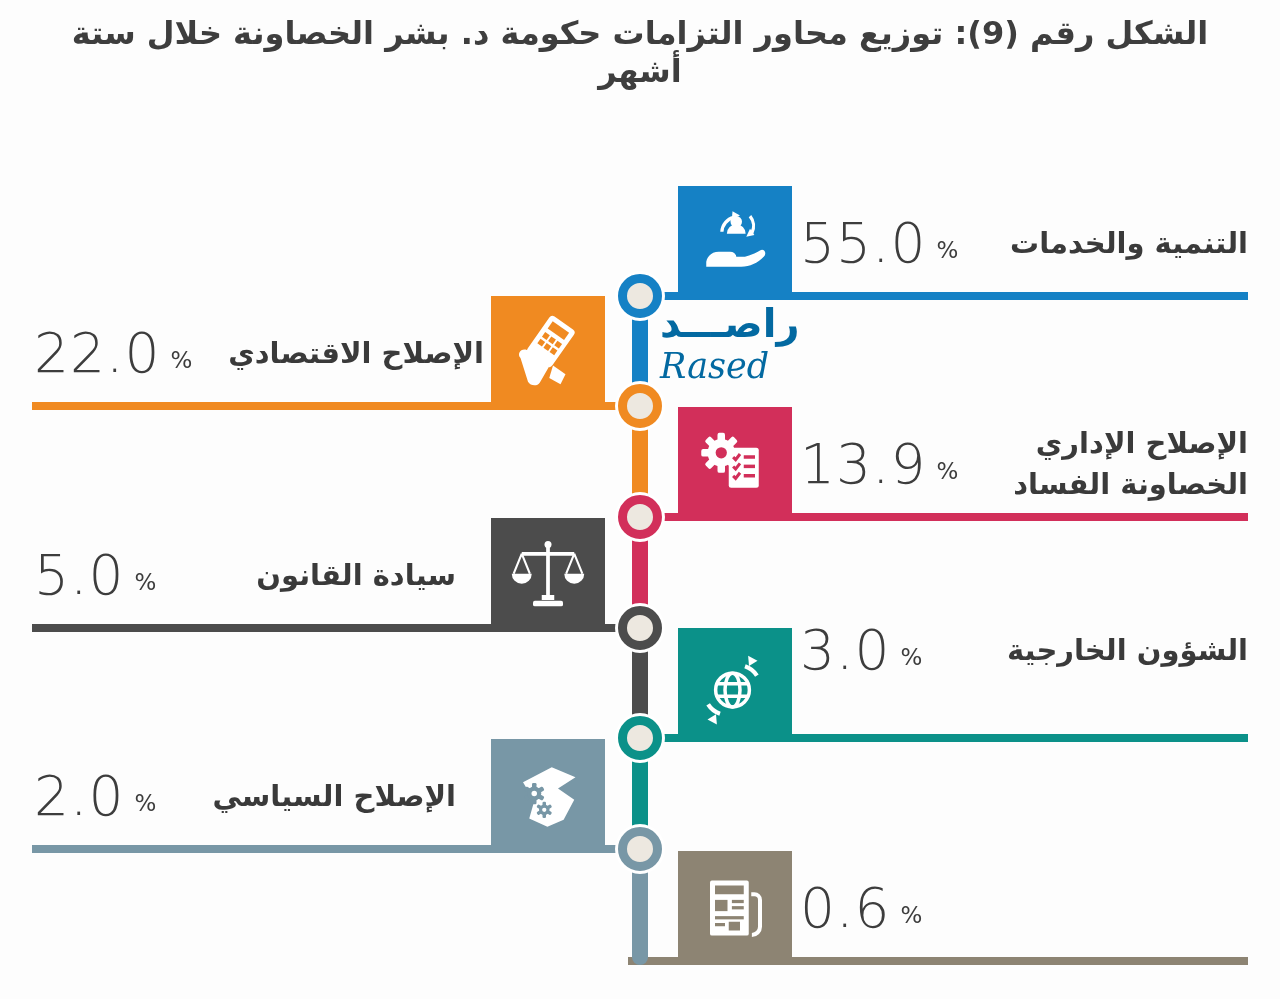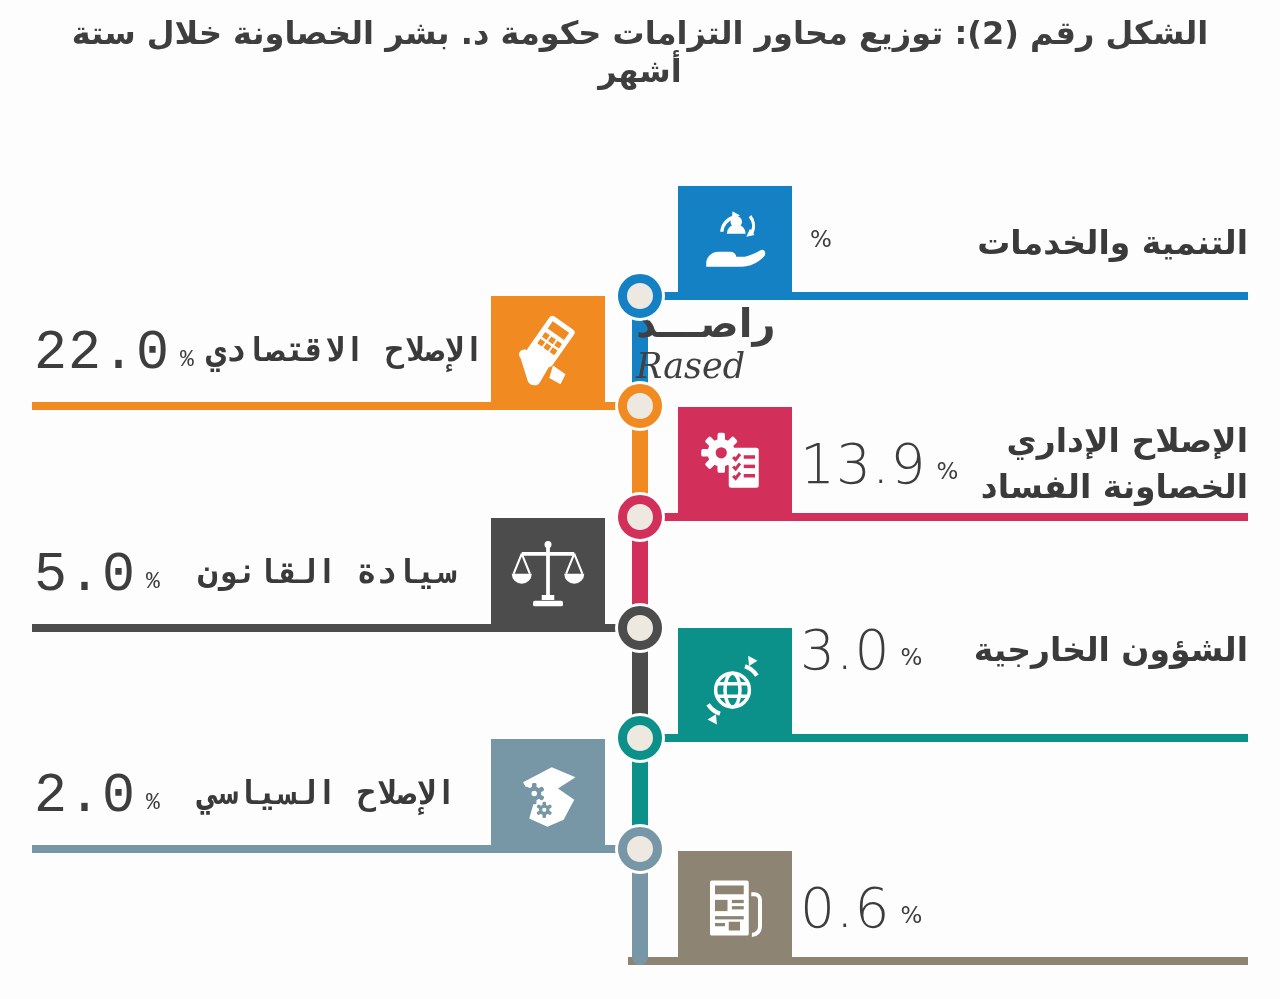--- a/index.html
+++ b/index.html
@@ -3,38 +3,38 @@
 <meta charset="utf-8">
 <style>
   html,body{margin:0;padding:0;background:#ffffff;}
   body{font-family:"DejaVu Sans",sans-serif;}
   .canvas{position:relative;width:1280px;height:999px;background:#fdfdfd;overflow:hidden;}
 
   .title{position:absolute;top:14px;left:30px;right:30px;text-align:center;direction:rtl;
          color:#3e3e3e;font-weight:bold;font-size:32px;line-height:1.2;}
   .title .t2{margin-top:0;}
 
-  .wm{position:absolute;left:636px;top:300px;z-index:6;color:#404040;}
+  .wm{position:absolute;left:660px;top:300px;z-index:6;color:#0369a1;}
   .wm-ar{font-size:40px;font-weight:bold;direction:rtl;letter-spacing:1px;}
   .wm-en{font-family:"DejaVu Serif",serif;font-style:italic;font-size:35px;margin-top:0;}
 
   .hline{position:absolute;height:8px;z-index:1;}
   .vseg{position:absolute;width:16px;left:632px;z-index:2;}
   .sq{position:absolute;width:114px;height:114px;display:flex;align-items:center;justify-content:center;z-index:3;}
   .sq svg{width:80px;height:80px;display:block;}
   .node{position:absolute;width:26px;height:26px;border:9px solid #888;border-radius:50%;
         background:#ede8e0;left:618px;z-index:4;box-shadow:0 0 0 3px #fff;}
 
   .txt{position:absolute;height:114px;display:flex;align-items:center;justify-content:space-between;z-index:5;}
   .txt.right{left:800px;width:448px;}
-  .txt.left{left:34px;width:450px;font-family:Liberation Mono, monospace;}
+  .txt.left{left:34px;width:450px;}
   .valwrap{display:flex;align-items:flex-end;}
   .num{font-size:55px;font-weight:300;color:#3d3d3d;line-height:1;letter-spacing:1px;}
   .pct{font-size:23px;color:#3d3d3d;margin-left:10px;margin-bottom:8px;}
-  .lbl{font-size:33px;font-weight:bold;color:#3a3a3a;direction:rtl;text-align:right;line-height:1.4;}
+  .lbl{font-size:29px;font-weight:bold;color:#3a3a3a;direction:rtl;text-align:right;line-height:1.4;}
   .lbl.two{width:272px;}
 
   .l1{top:292px;left:640px;width:608px}
   .l2{top:402px;left:32px;width:608px}
   .l3{top:513px;left:640px;width:608px}
   .l4{top:624px;left:32px;width:608px}
   .l5{top:734px;left:640px;width:608px}
   .l6{top:845px;left:32px;width:608px}
   .l7{top:957px;left:628px;width:620px}
 
@@ -57,21 +57,21 @@
 
   .t1{top:186px}.t3{top:407px}.t5{top:593px}.t7{top:851px}
   .t2{top:296px}.t4{top:518px}.t6{top:739px}
 </style>
 </head>
 <body>
 
 <div class="canvas">
 
   <div class="title">
-    <div class="t1">الشكل رقم (2): توزيع محاور التزامات حكومة د. بشر الخصاونة خلال ستة</div>
+    <div class="t1">الشكل رقم (9): توزيع محاور التزامات حكومة د. بشر الخصاونة خلال ستة</div>
     <div class="t2">أشهر</div>
   </div>
 
   <div class="wm">
     <div class="wm-ar">راصـــد</div>
     <div class="wm-en">Rased</div>
   </div>
 
   <div class="hline l1" style="background-color: rgb(21, 129, 197);"></div>
   <div class="hline l2" style="background-color: rgb(240, 138, 33);"></div>
@@ -219,20 +219,21 @@
         <rect x="29.5" y="30.5" width="9.5" height="2.6"></rect>
         <rect x="16" y="38.5" width="23" height="2.6"></rect>
         <rect x="16" y="44" width="8" height="2.6"></rect>
         <rect x="27" y="43" width="9" height="7"></rect>
       </g>
     </svg>
   </div>
 
   <div class="txt right t1">
     <div class="valwrap">
+      <span class="num">55.0</span>
       <span class="pct">%</span>
     </div>
     <div class="lbl">التنمية والخدمات</div>
   </div>
 
   <div class="txt left t2">
     <div class="valwrap">
       <span class="num">22.0</span>
       <span class="pct">%</span>
     </div>

